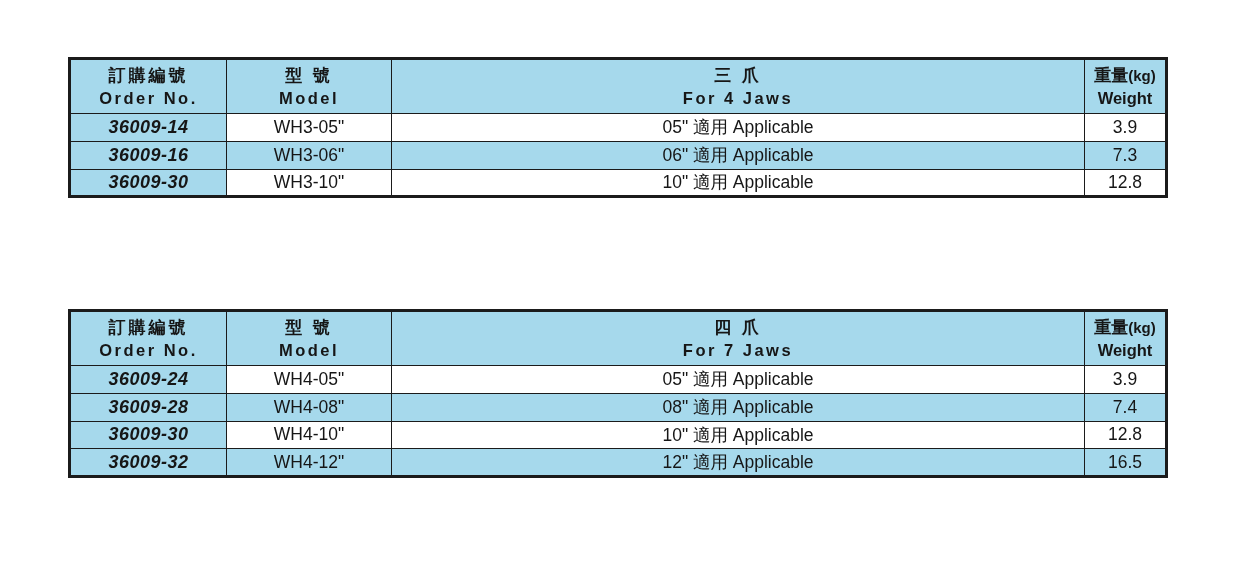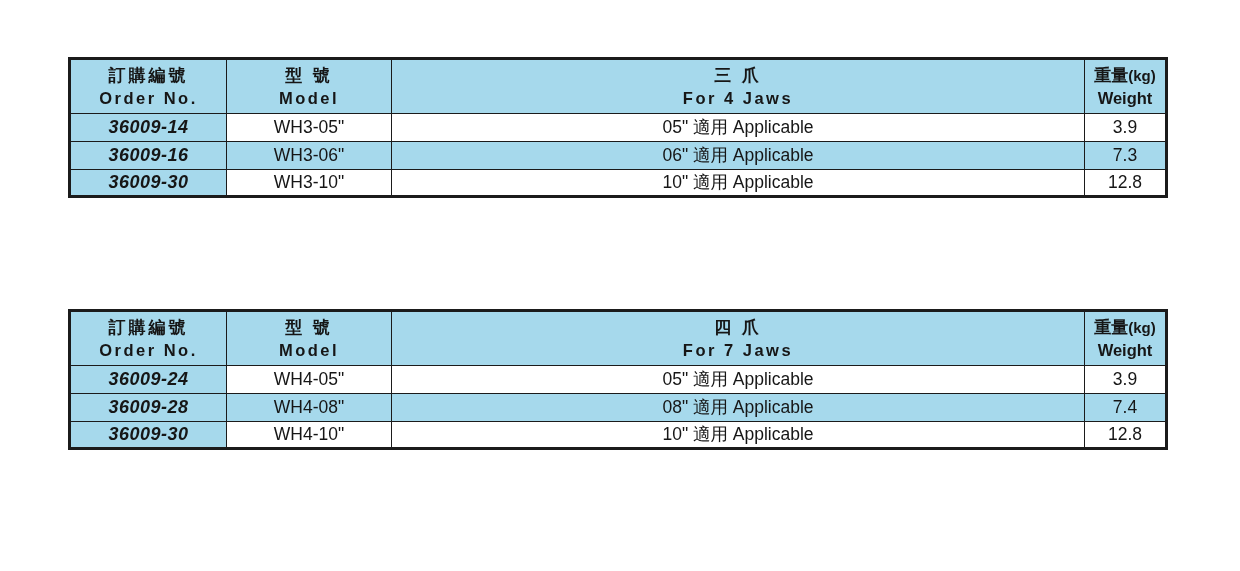--- a/index.html
+++ b/index.html
@@ -171,14 +171,20 @@
       <td>WH4-08"</td>
       <td>08" 適用 Applicable</td>
       <td>7.4</td>
     </tr>
     <tr>
       <td class="cell-order">36009-30</td>
       <td>WH4-10"</td>
       <td>10" 適用 Applicable</td>
       <td>12.8</td>
     </tr>
+    <tr>
+      <td class="cell-order">36009-32</td>
+      <td>WH4-12"</td>
+      <td>12" 適用 Applicable</td>
+      <td>16.5</td>
+    </tr>
   </tbody>
 </table>
 
 </body></html>

